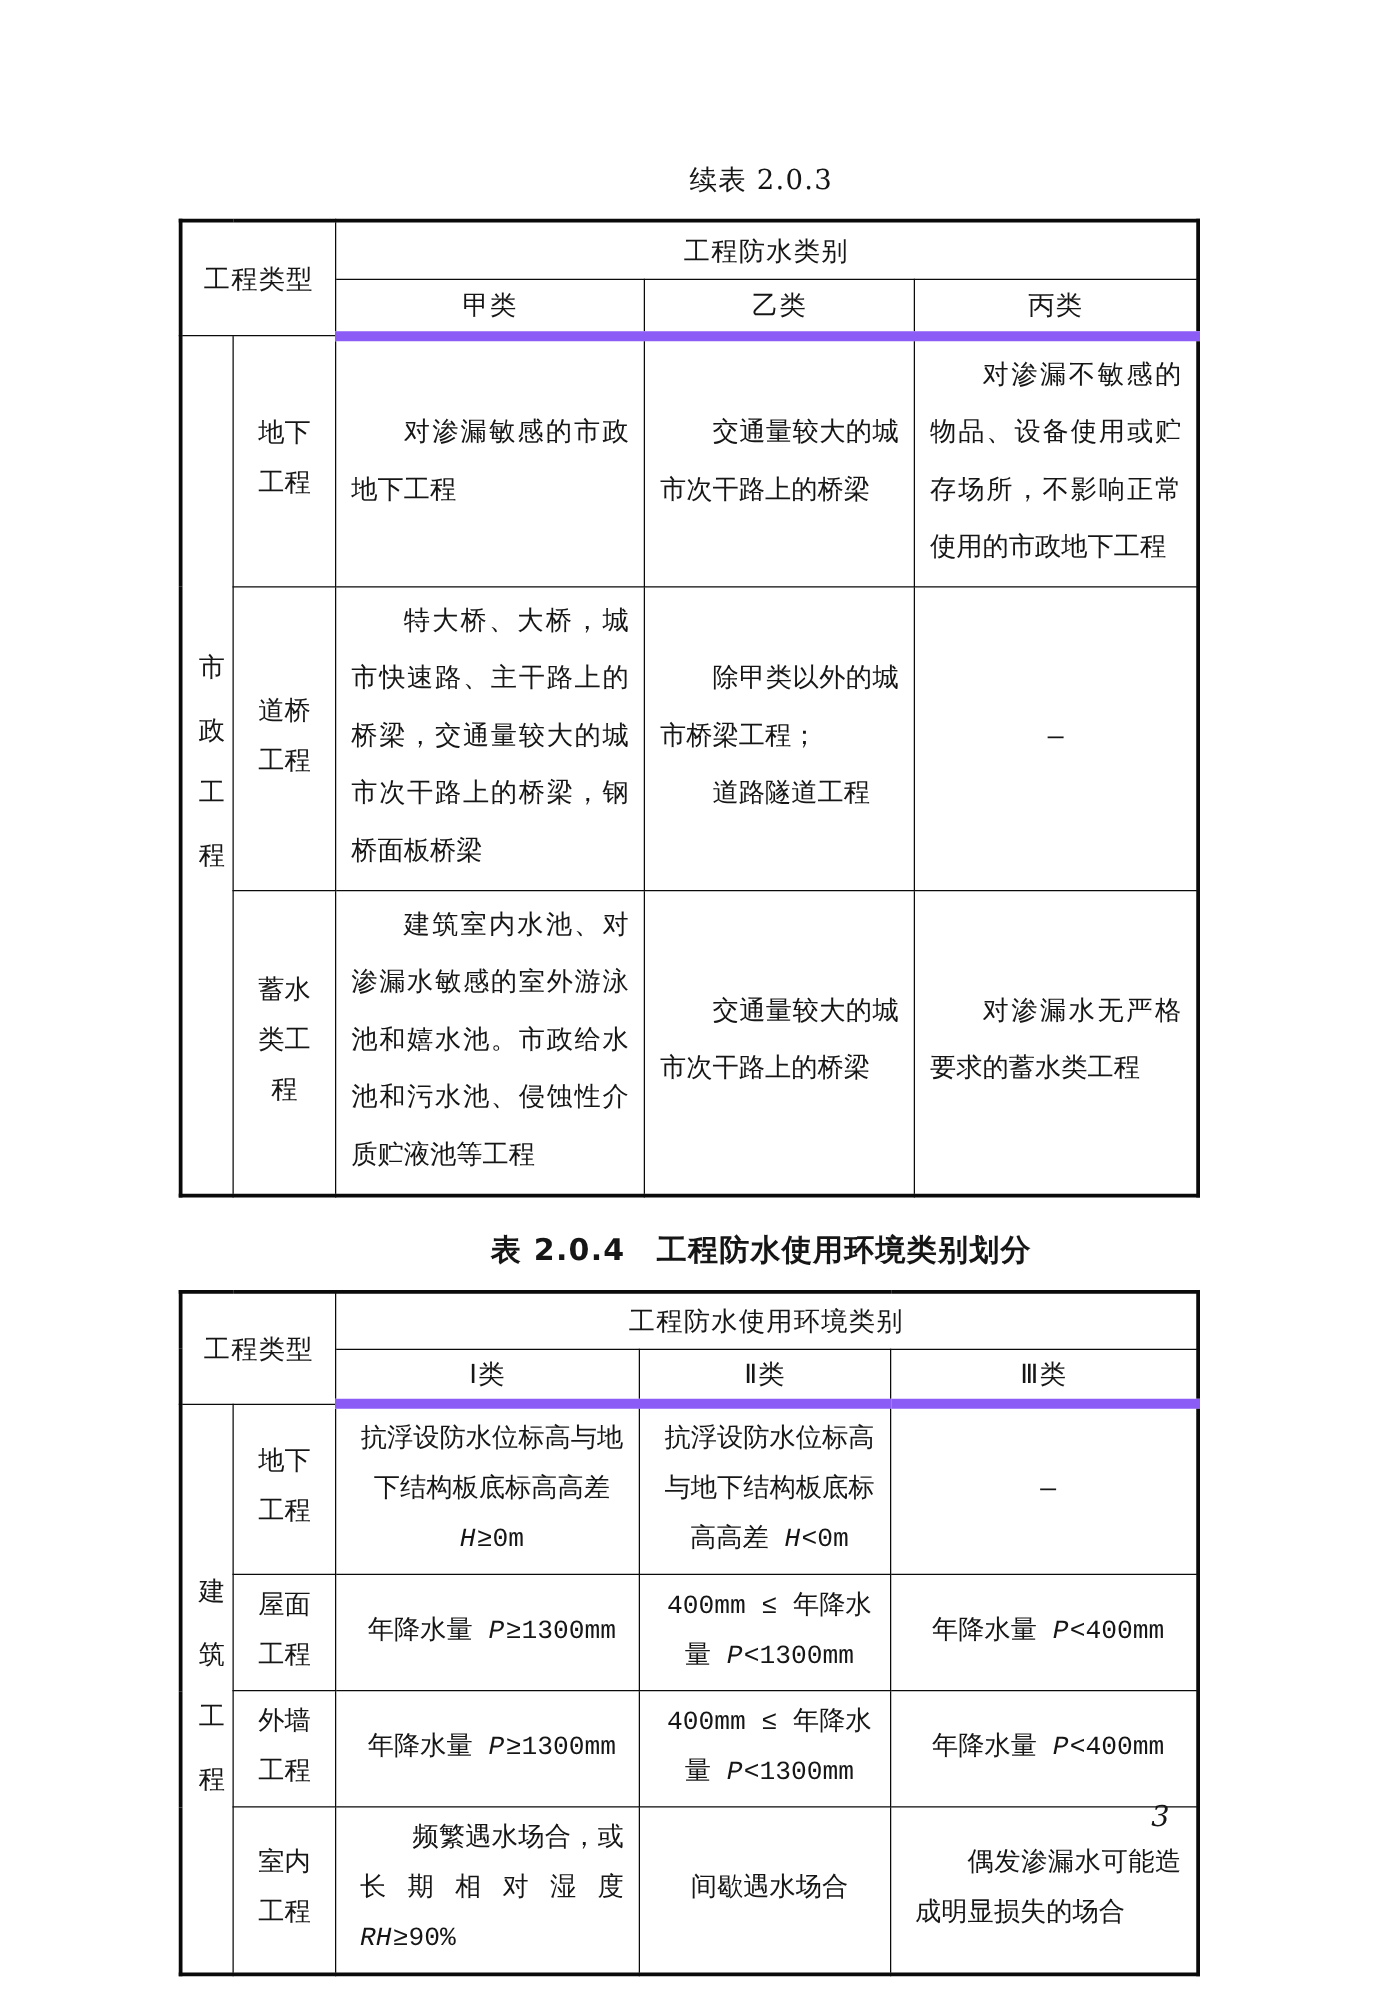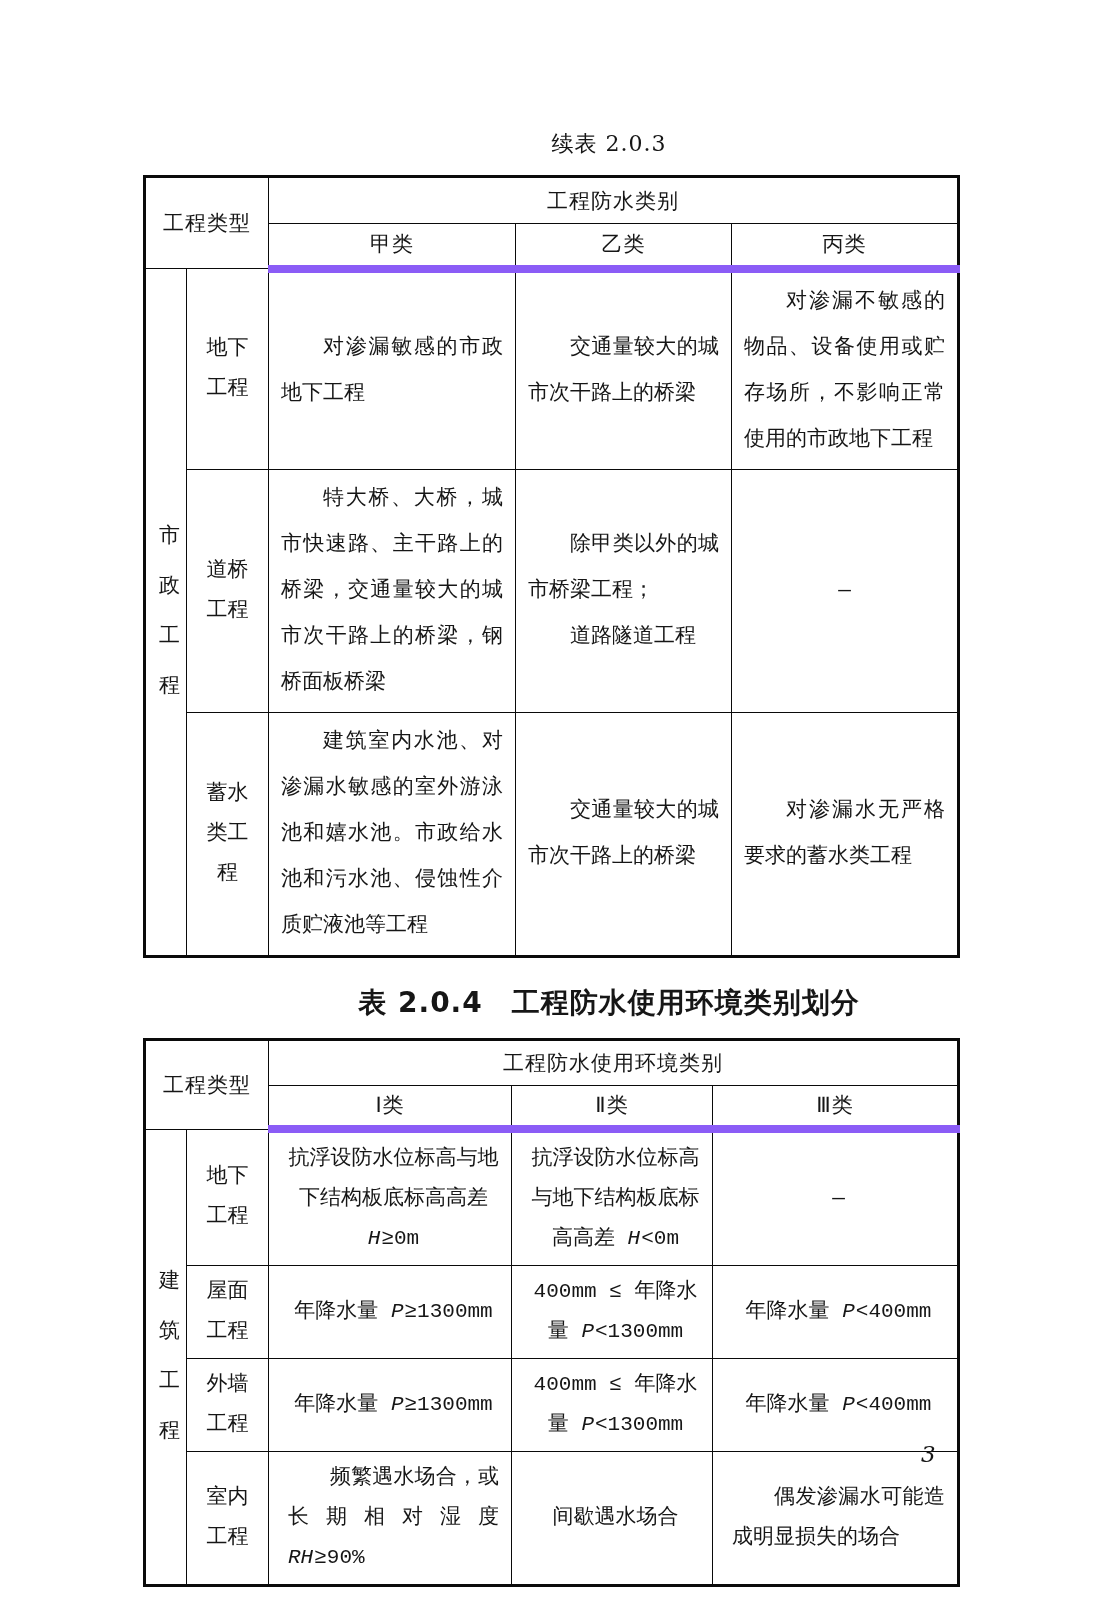--- a/index.html
+++ b/index.html
@@ -19,21 +19,21 @@
   .tbl-caption {
     text-align: center;
     font-size: 22px;
     letter-spacing: 1px;
   }
   .caption-203 { margin-top: 114px; margin-bottom: 16px; }
   .caption-204 {
     margin-top: 26px; margin-bottom: 16px;
     font-weight: 700;
     font-family: "DejaVu Sans", "Liberation Sans", sans-serif;
-    font-size: 28px;
+    font-size: 24px;
   }
   .clause {
     margin-top: 27px;
     font-size: 22px;
     line-height: 32px;
     white-space: nowrap;
   }
   .clause .num {
     font-weight: 700;
     letter-spacing: 2px;

